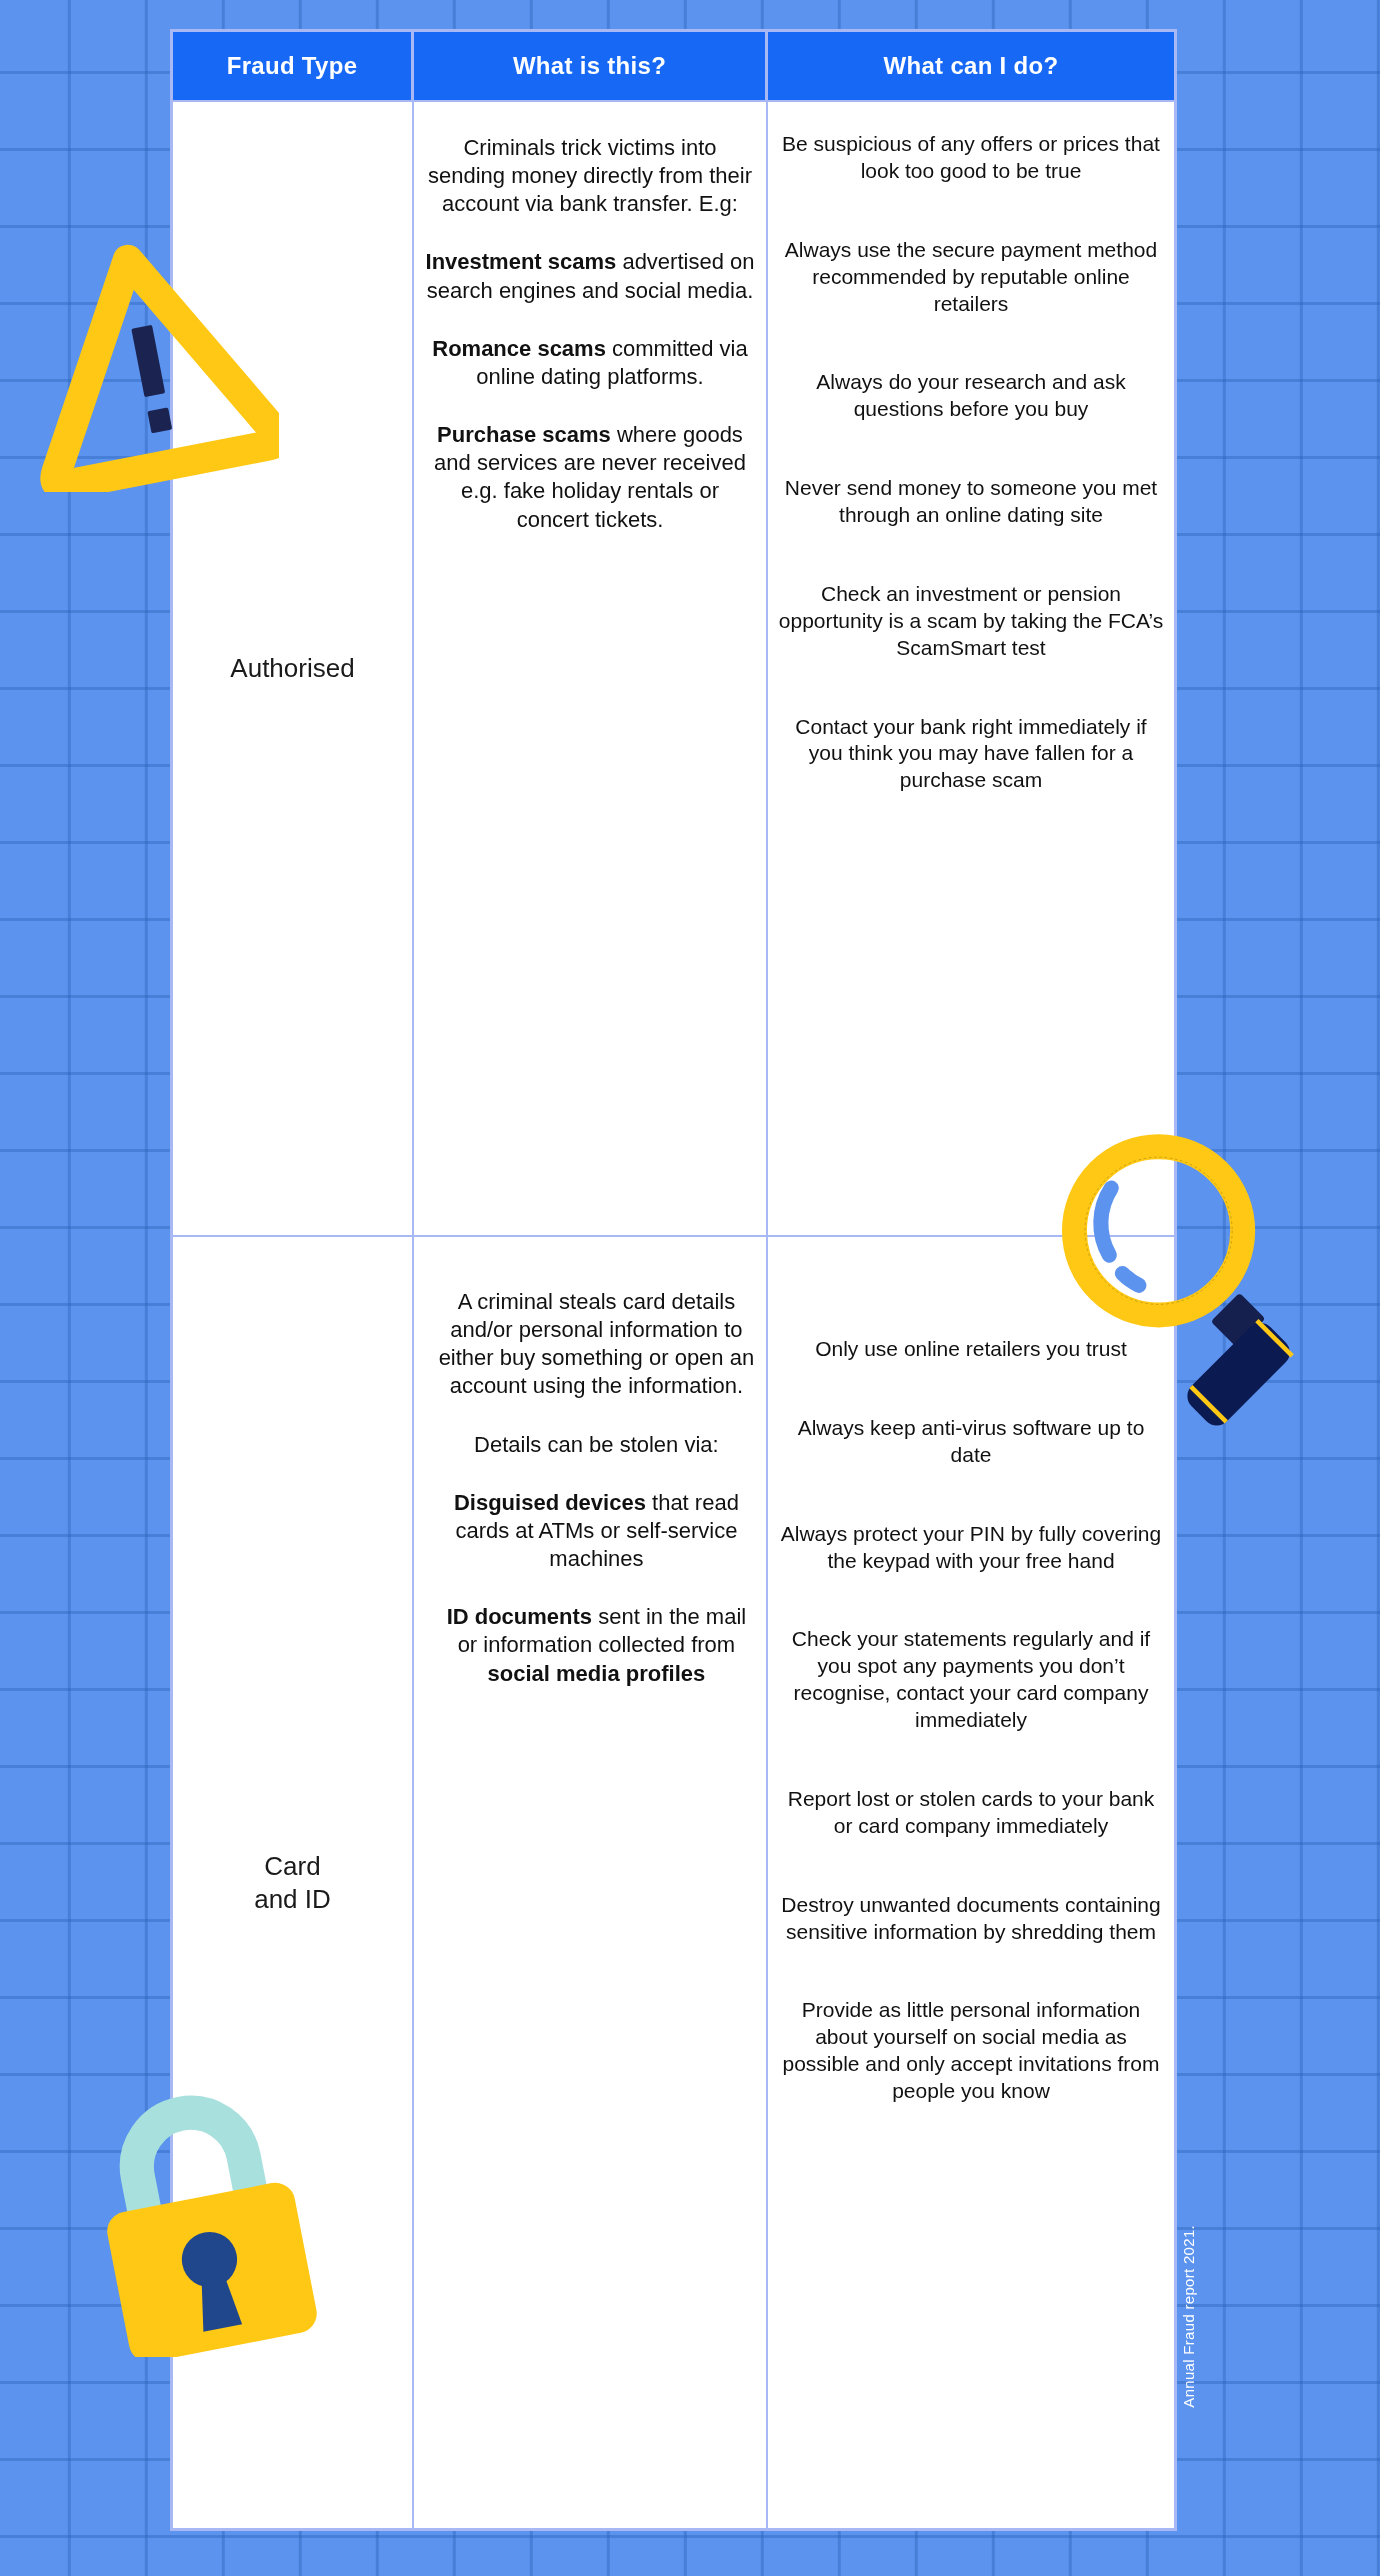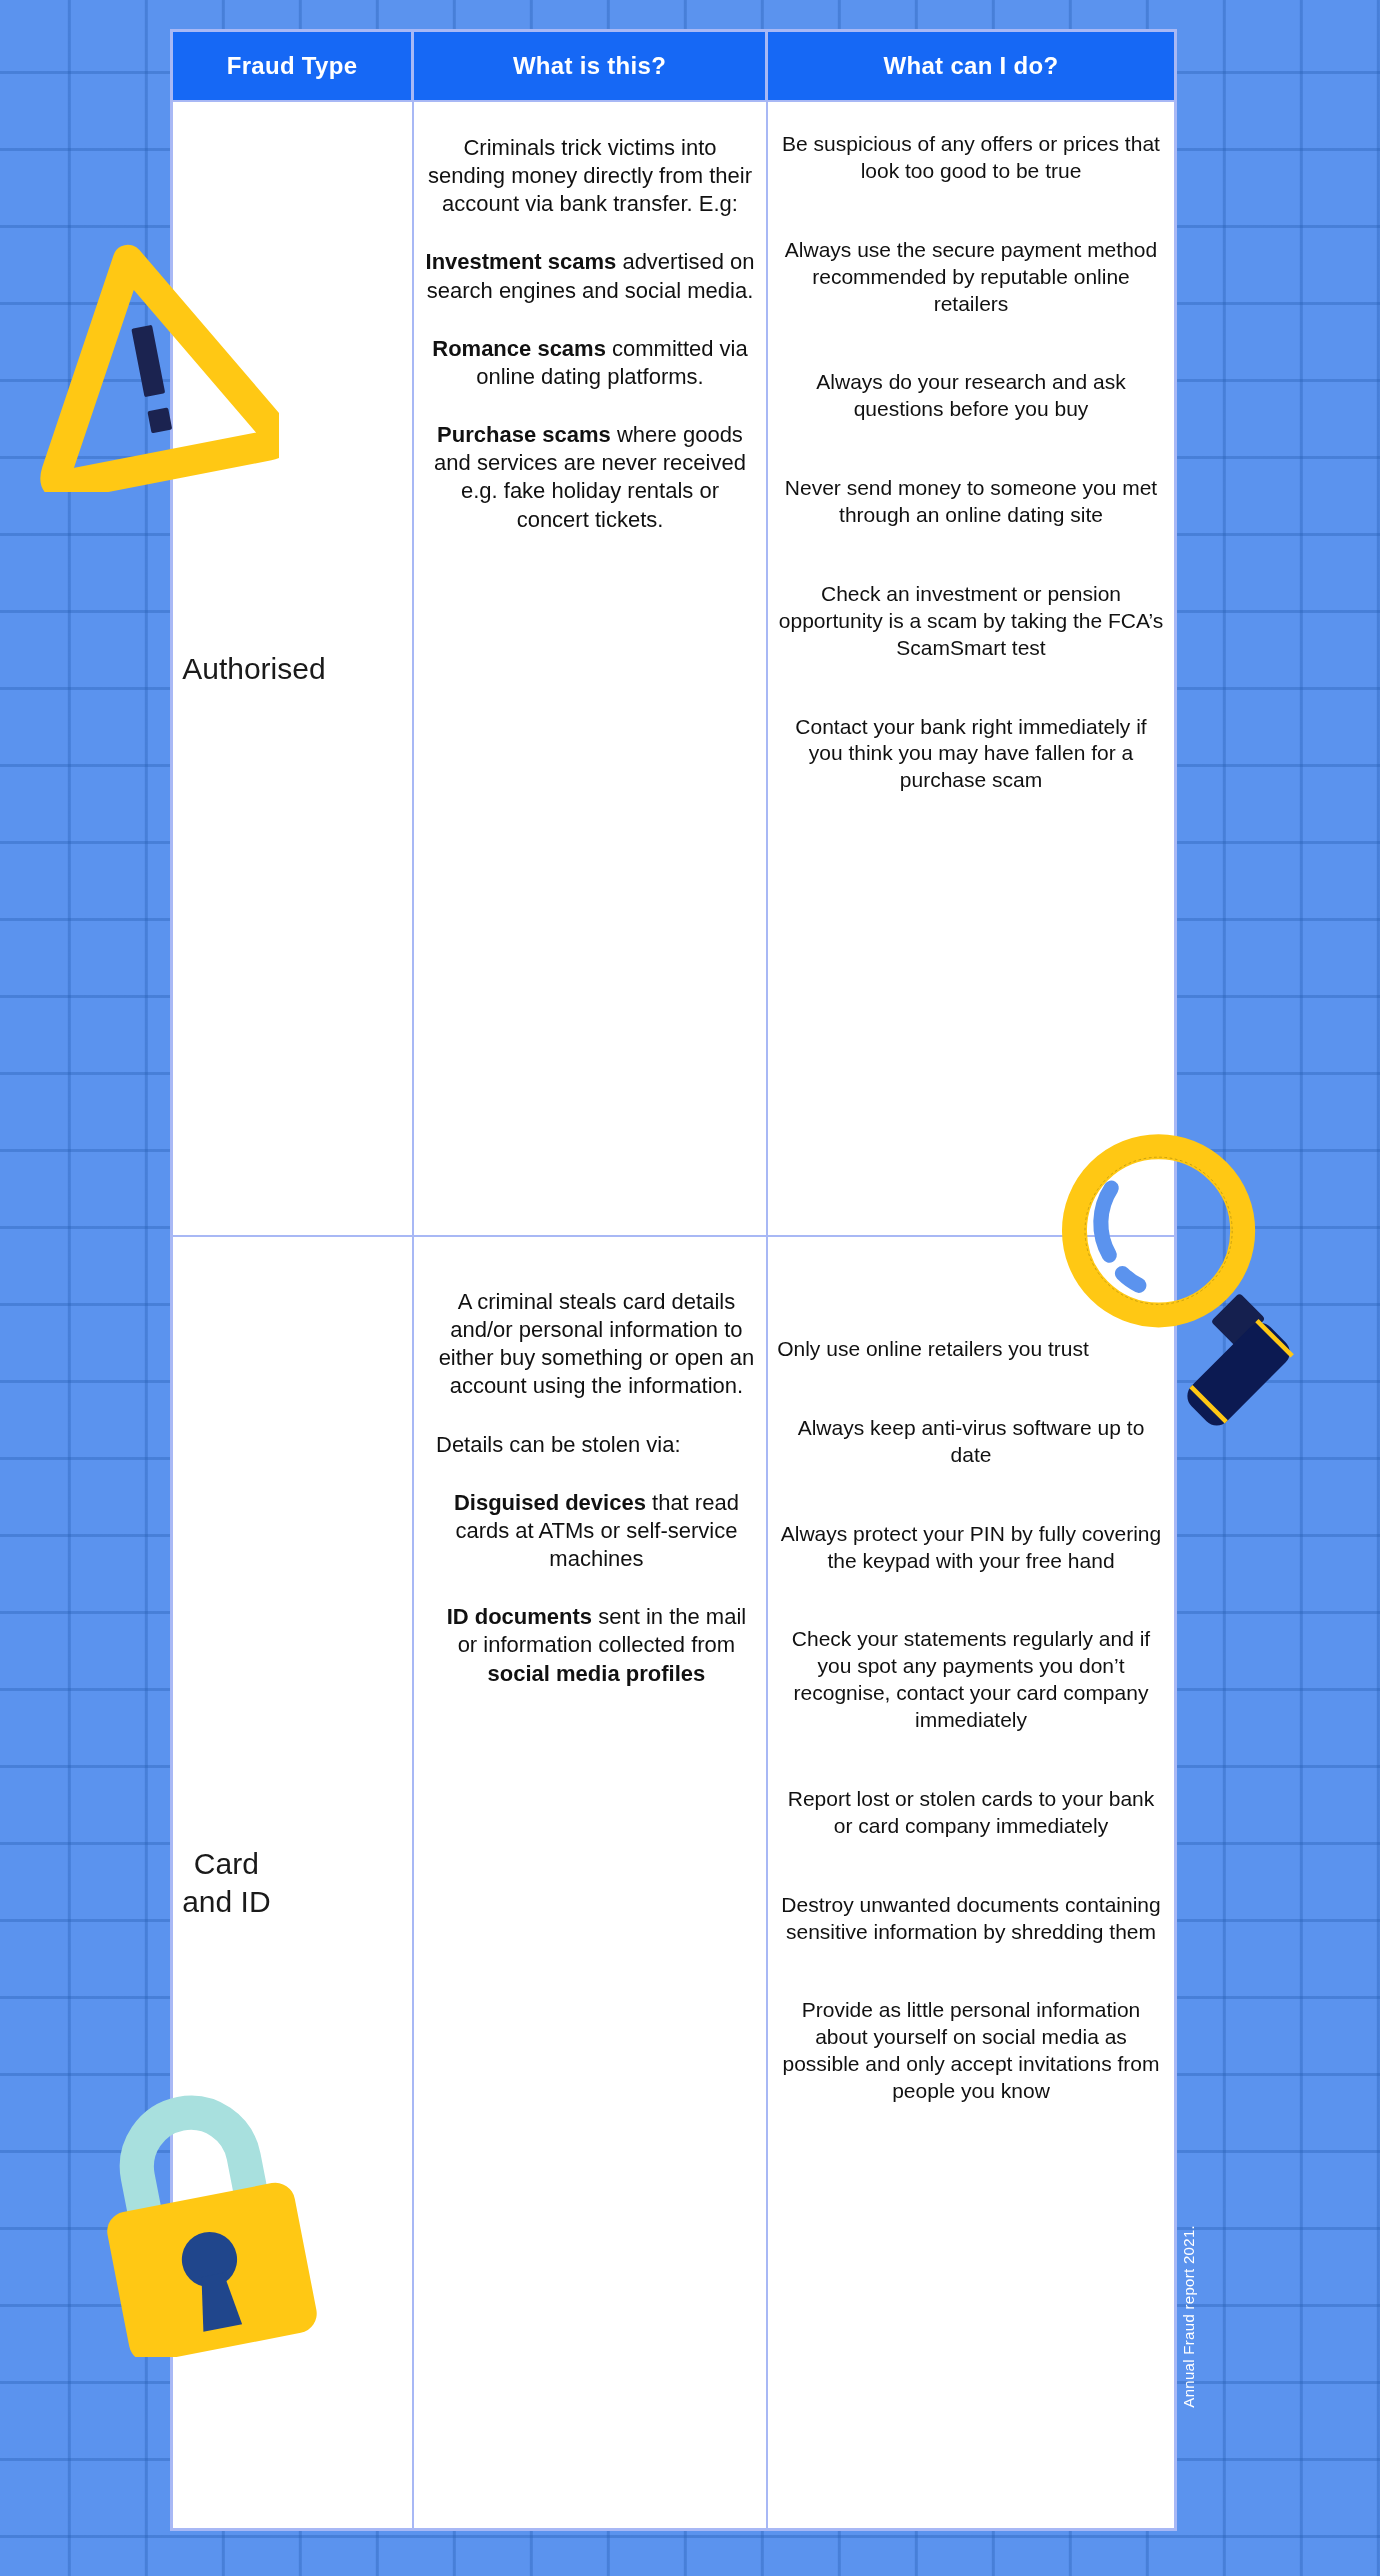--- a/index.html
+++ b/index.html
@@ -65,29 +65,29 @@
     display: flex;
     border-top: 2px solid #a8b8f5;
   }
   .trow.row-1 { flex: 0 0 1135px; }
   .trow.row-2 { flex: 1 1 auto; }
 
   .td {
     border-right: 2px solid #a8b8f5;
     display: flex;
     flex-direction: column;
-    align-items: flex-start;
+    align-items: center;
     justify-content: center;
     padding: 17px 9.2px;
     position: relative;
   }
   .td:last-child { border-right: none; gap: 24px; }
 
   .td.type-cell {
-    font-size: 30px;
+    font-size: 26px;
     color: #1a1a1a;
     line-height: 1.24;
     text-align: center;
     font-weight: 400;
   }
 
   .td.body-cell {
     font-size: 22px;
     line-height: 1.28;
     color: #111111;

